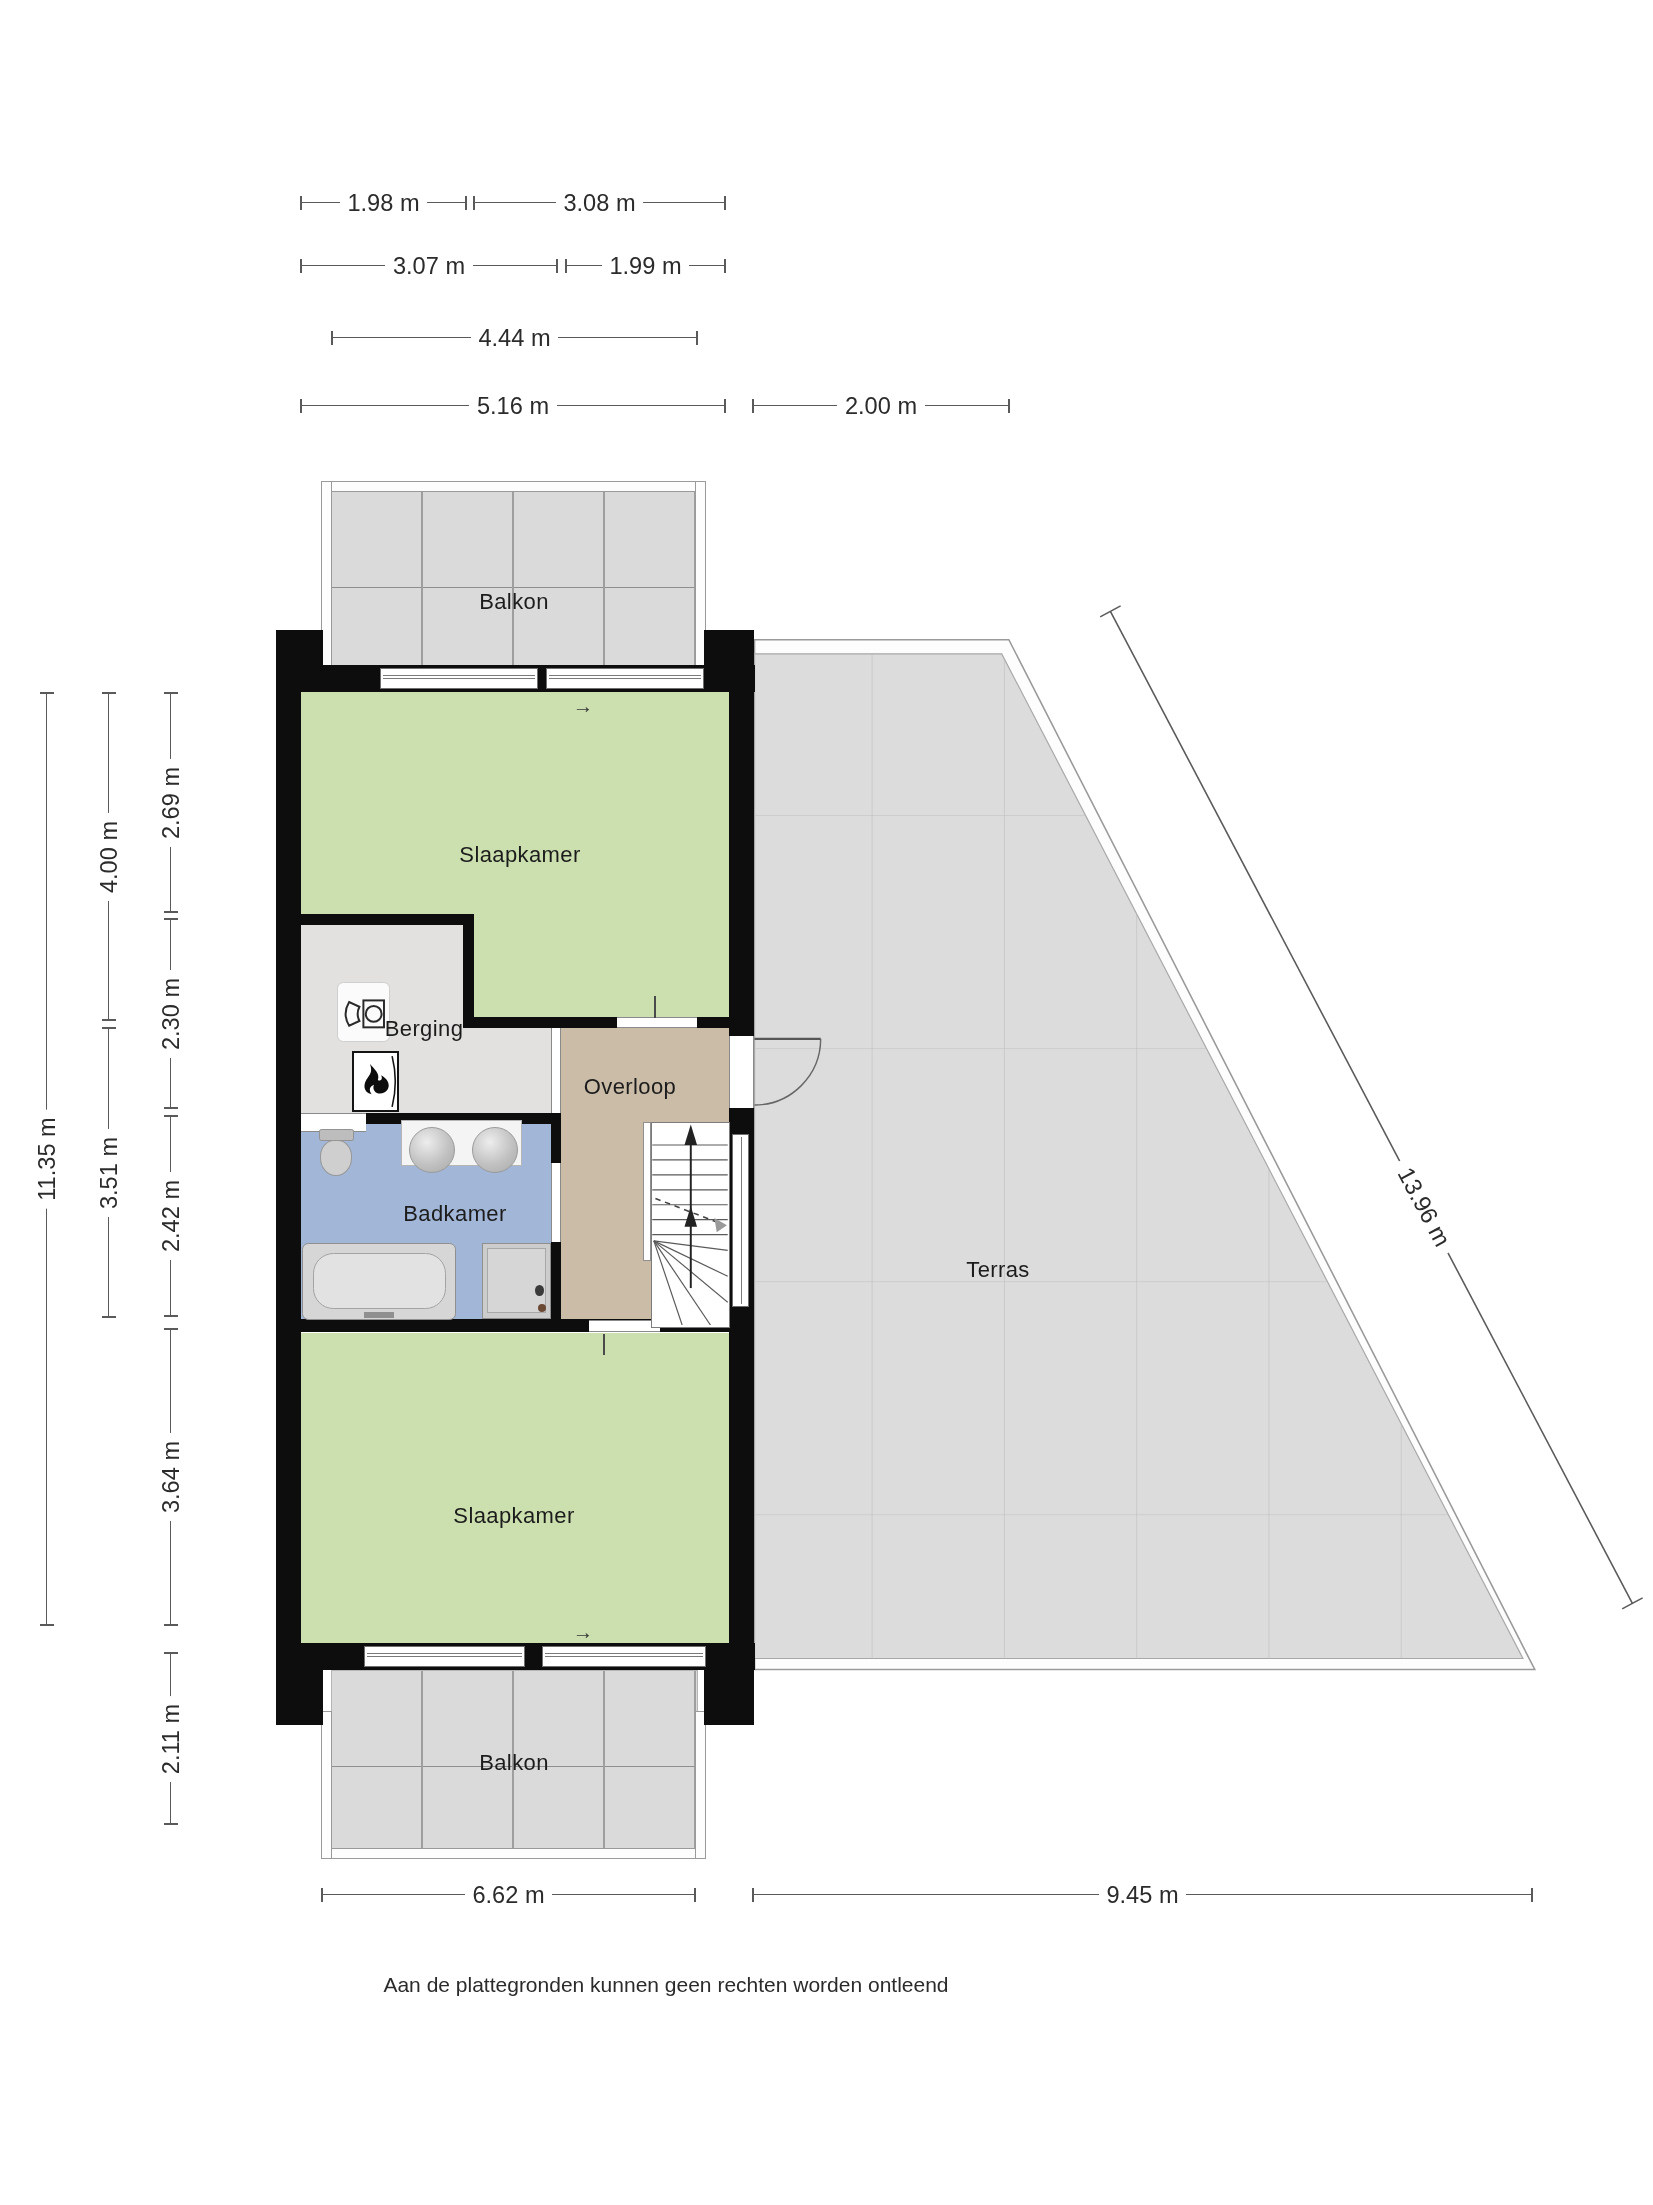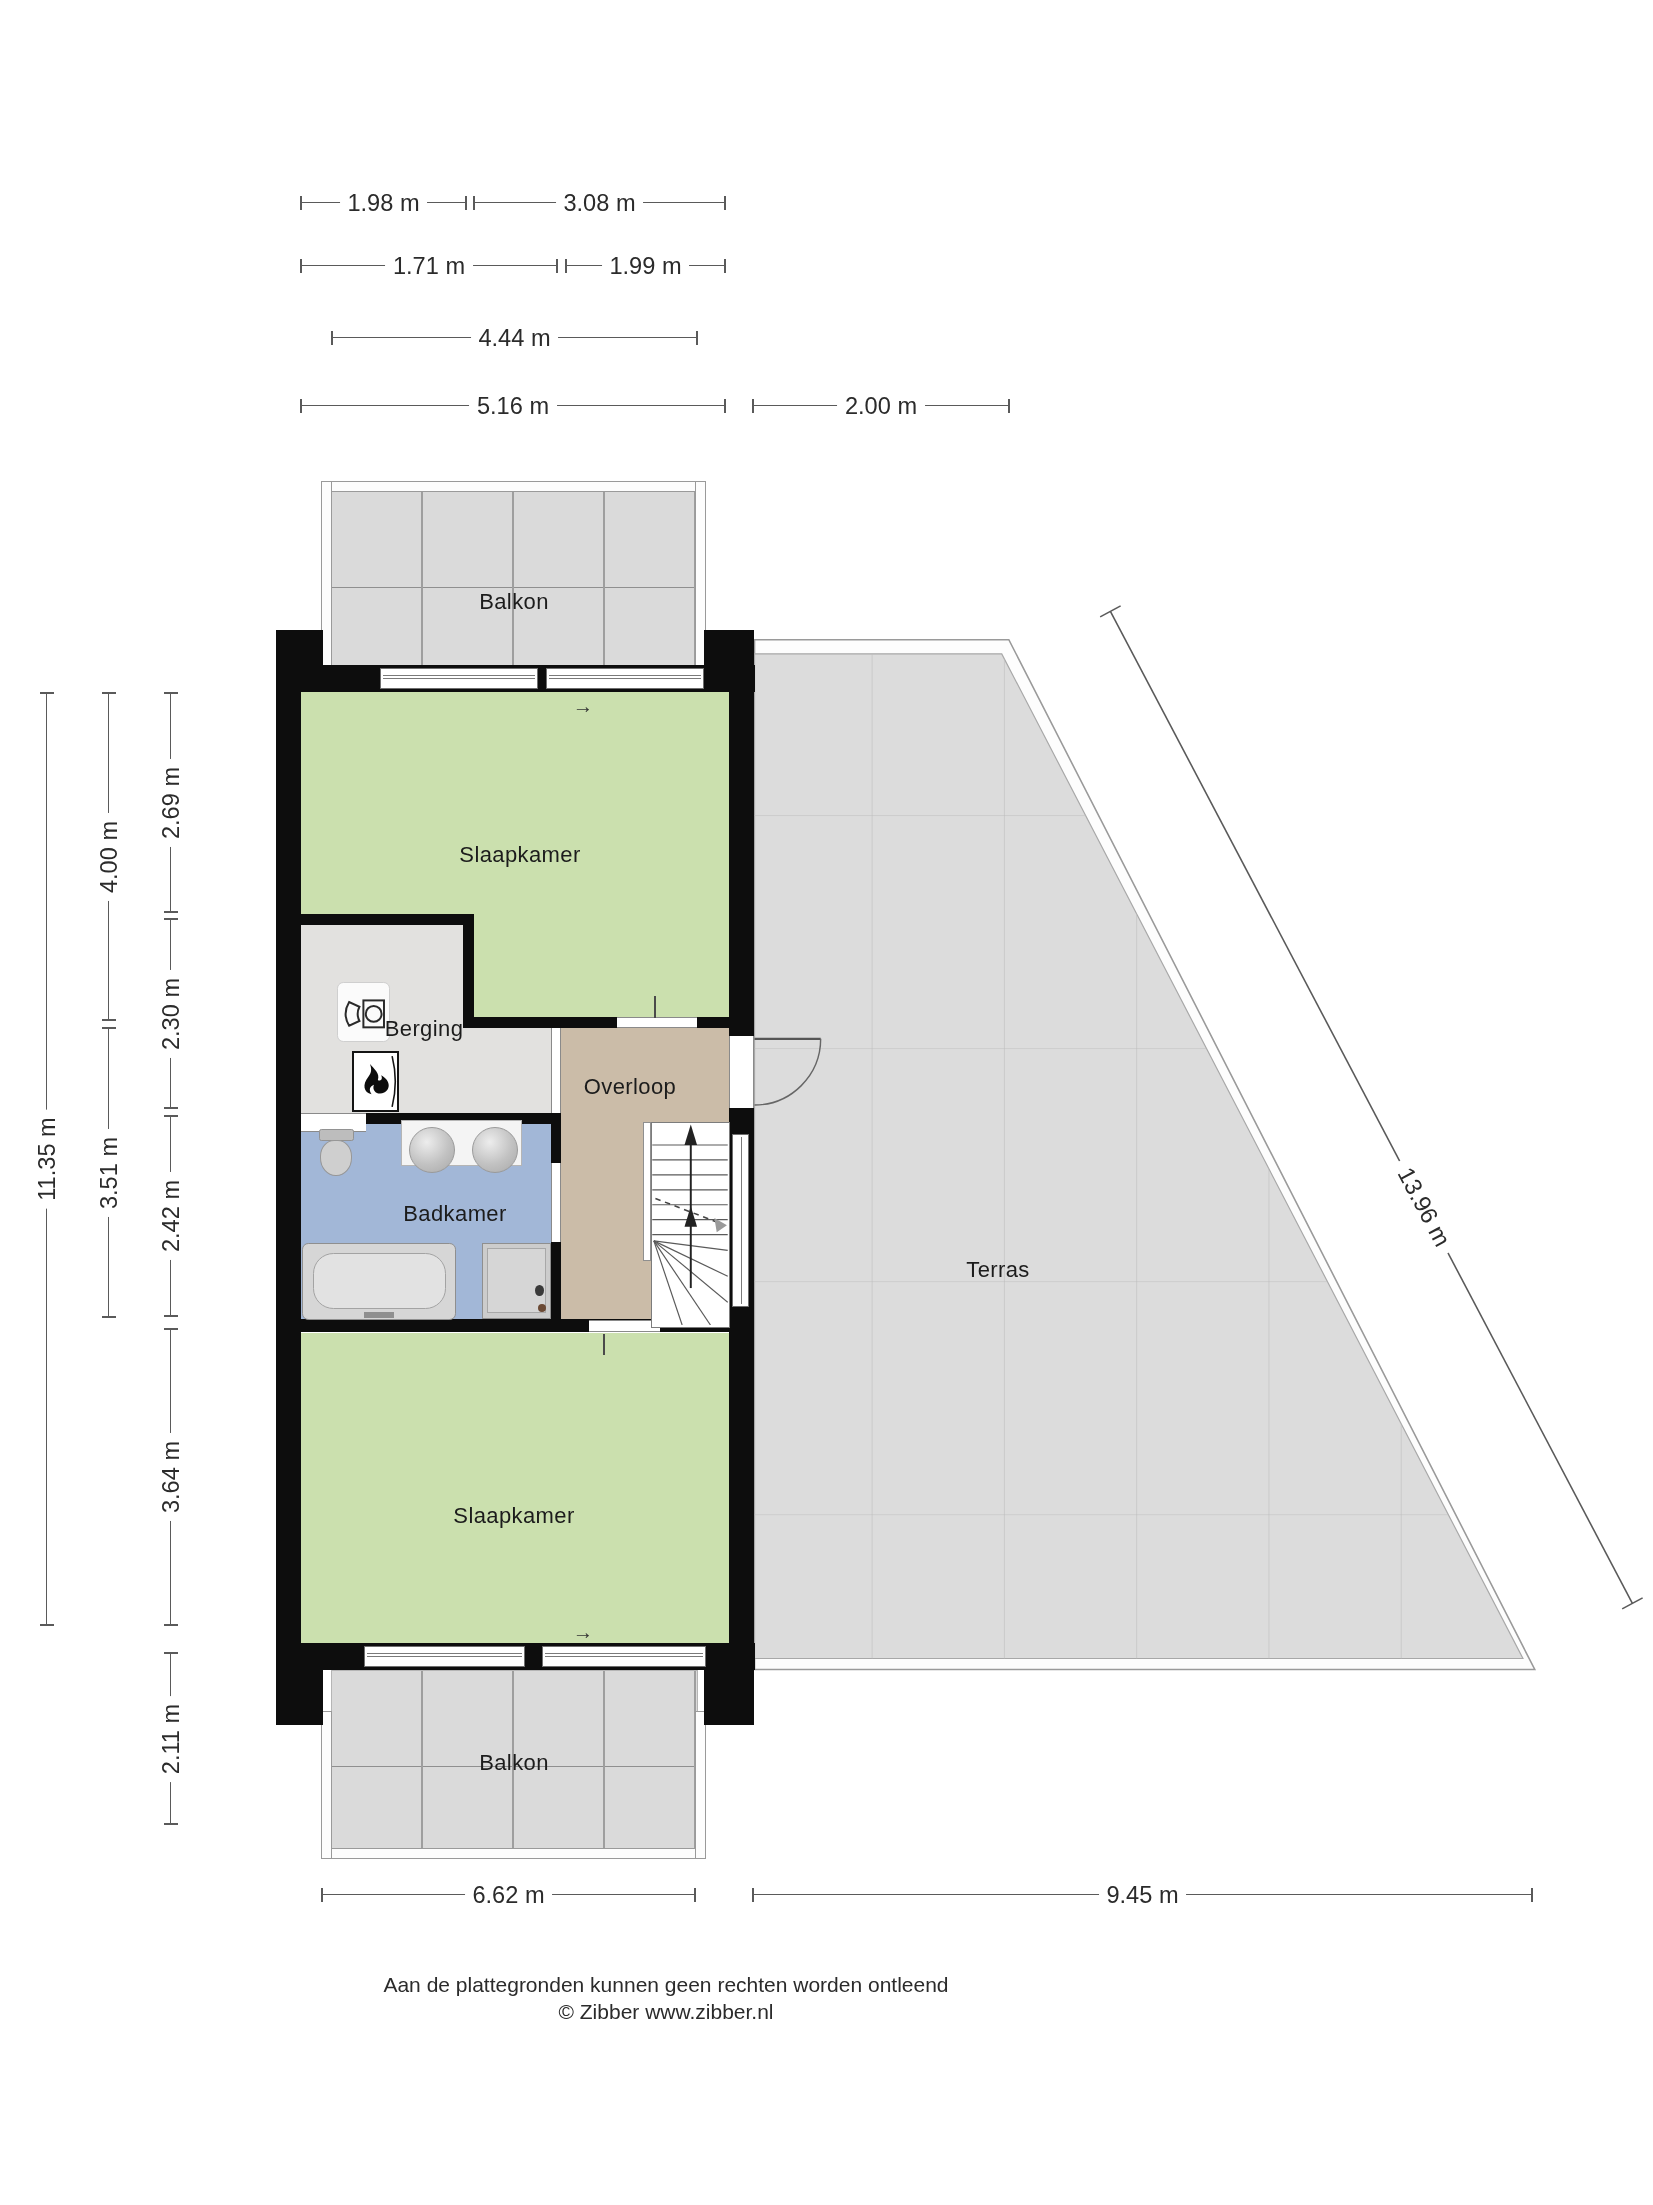--- a/index.html
+++ b/index.html
@@ -185,21 +185,21 @@
   <div class="room-label" style="left:630px;top:1087px;">Overloop</div>
   <div class="room-label" style="left:514px;top:1516px;">Slaapkamer</div>
 
   <div class="dim-h" style="left:300px;top:202px;width:167px;text-decoration:underline;">
     <span class="dlh">1.98 m</span>
     </div>
   <div class="dim-h" style="left:473px;top:202px;width:253px;">
     <span class="dlh">3.08 m</span>
     </div>
   <div class="dim-h" style="left:300px;top:265px;width:258px;">
-    <span class="dlh">1.71 m</span>
+    <span class="dlh">3.07 m</span>
     </div>
   <div class="dim-h" style="left:565px;top:265px;width:161px;">
     <span class="dlh">1.99 m</span>
     </div>
   <div class="dim-h" style="left:331px;top:337px;width:367px;">
     <span class="dlh">4.44 m</span>
     </div>
   <div class="dim-h" style="left:300px;top:405px;width:426px;">
     <span class="dlh">5.16 m</span>
     </div>
@@ -233,16 +233,15 @@
     </div>
 
   <div class="dim-h" style="left:321px;top:1894px;width:375px;">
     <span class="dlh">6.62 m</span>
     </div>
   <div class="dim-h" style="left:752px;top:1894px;width:781px;">
     <span class="dlh">9.45 m</span>
     </div>
 
   <div class="footer-line" style="top:1973px;">Aan de plattegronden kunnen geen rechten worden ontleend</div>
-  <div class="footer-line" style="top:2000px;">© Zibber www.zibber.nl</div>
 
 </div>
 
 
 </body></html>

